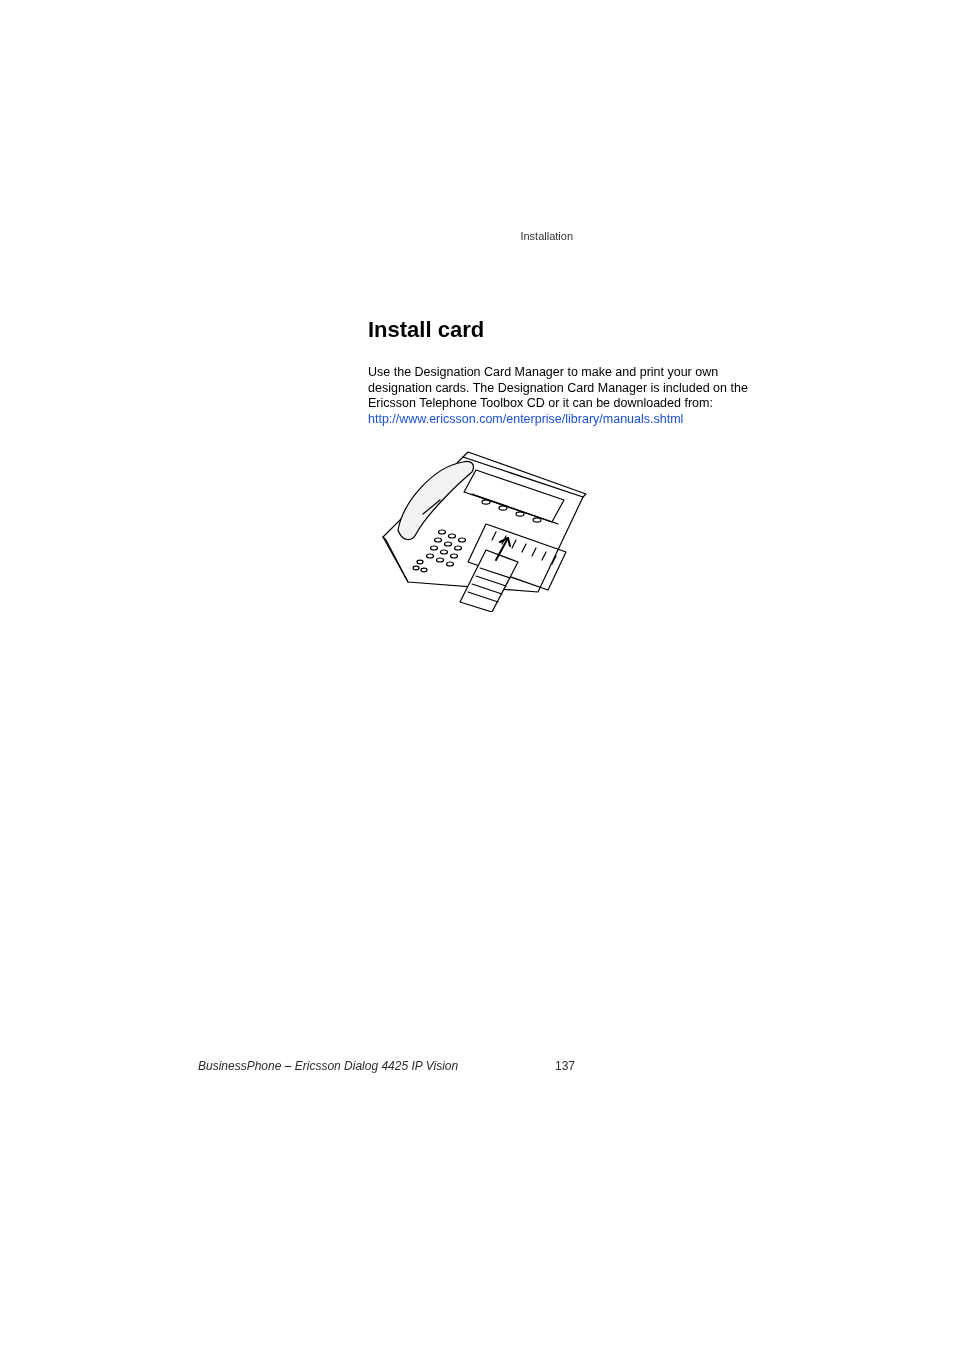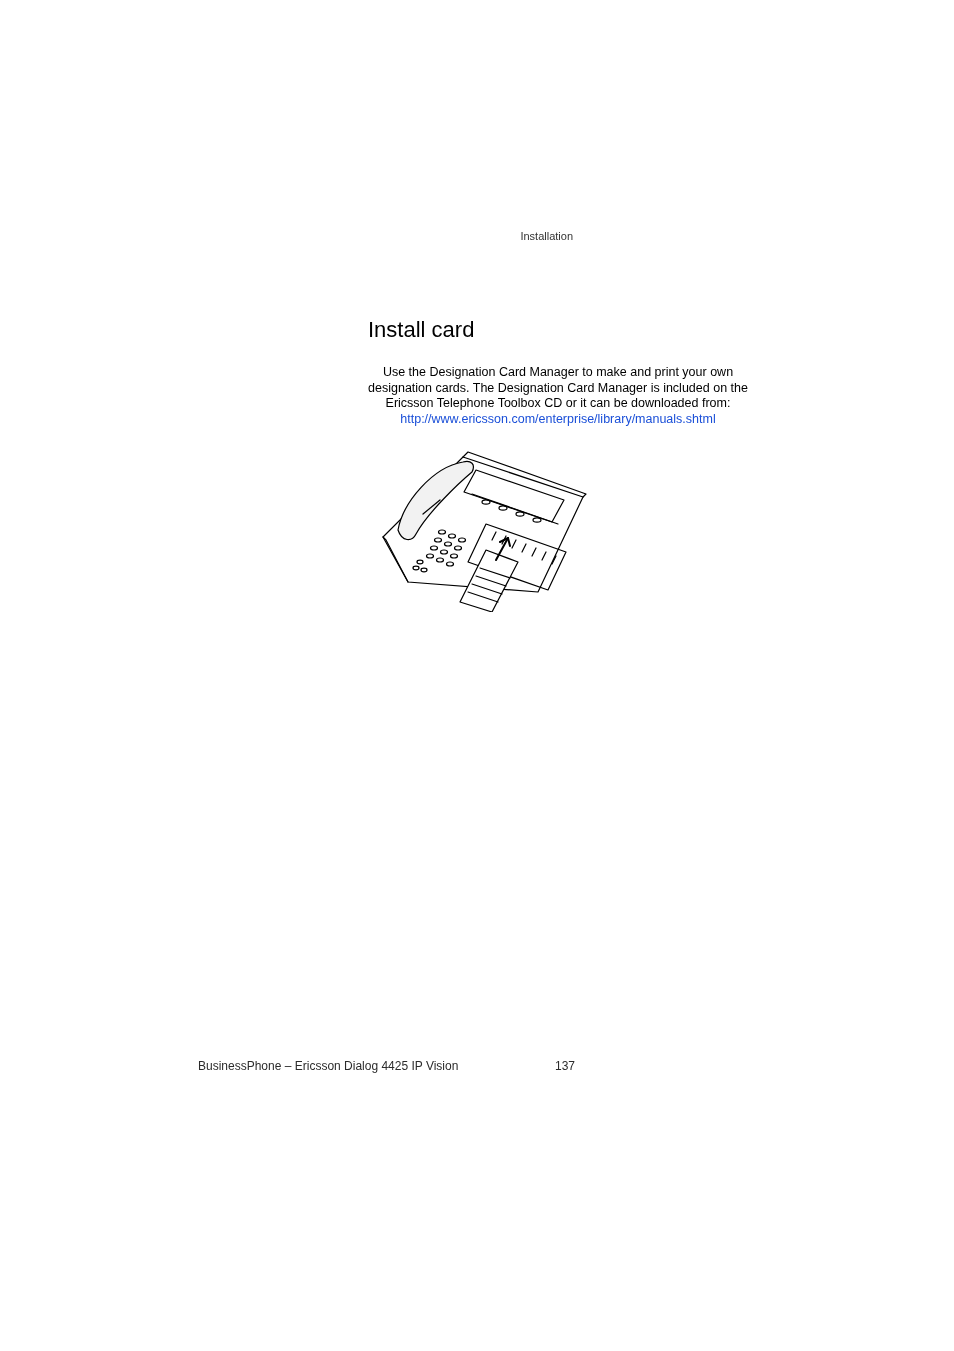--- a/index.html
+++ b/index.html
@@ -25,47 +25,47 @@
     color: #333;
   }
   .content {
     position: absolute;
     top: 317px;
     left: 368px;
     width: 380px;
   }
   .heading {
     font-size: 22px;
-    font-weight: normal;
+    font-weight: bold;
     margin: 0 0 22px 0;
   }
   .para {
     font-size: 12.5px;
     line-height: 1.25;
     margin: 0 0 14px 0;
     color: #000;
-    text-align: center;
   }
   .link {
     color: #1a4fd8;
     text-decoration: none;
   }
   .illustration {
     margin-top: 6px;
     margin-left: 0px;
   }
   .footer {
     position: absolute;
     bottom: 278px;
     left: 198px;
     right: 210px;
     font-size: 12px;
     color: #2b2b2b;
   }
   .footer-title {
+    font-style: italic;
   }
   .footer-page {
     float: right;
     font-style: normal;
   }
 
   
   .phone-svg {
     width: 230px;
     height: 170px;

